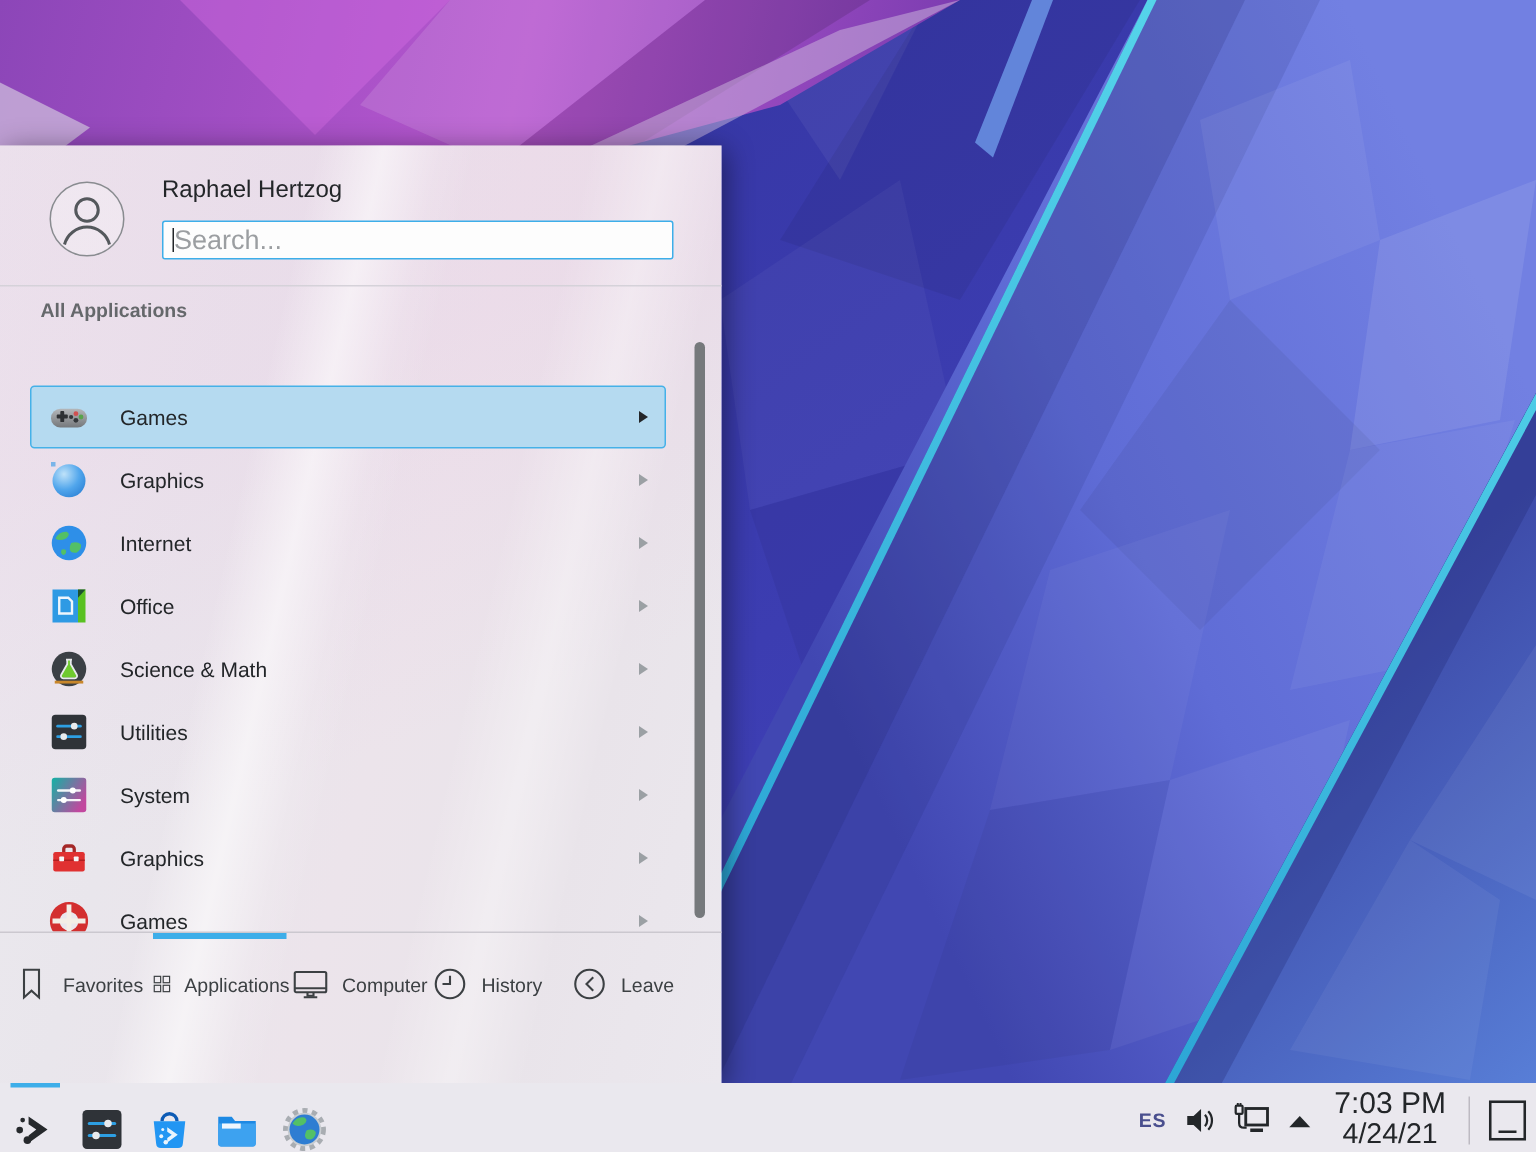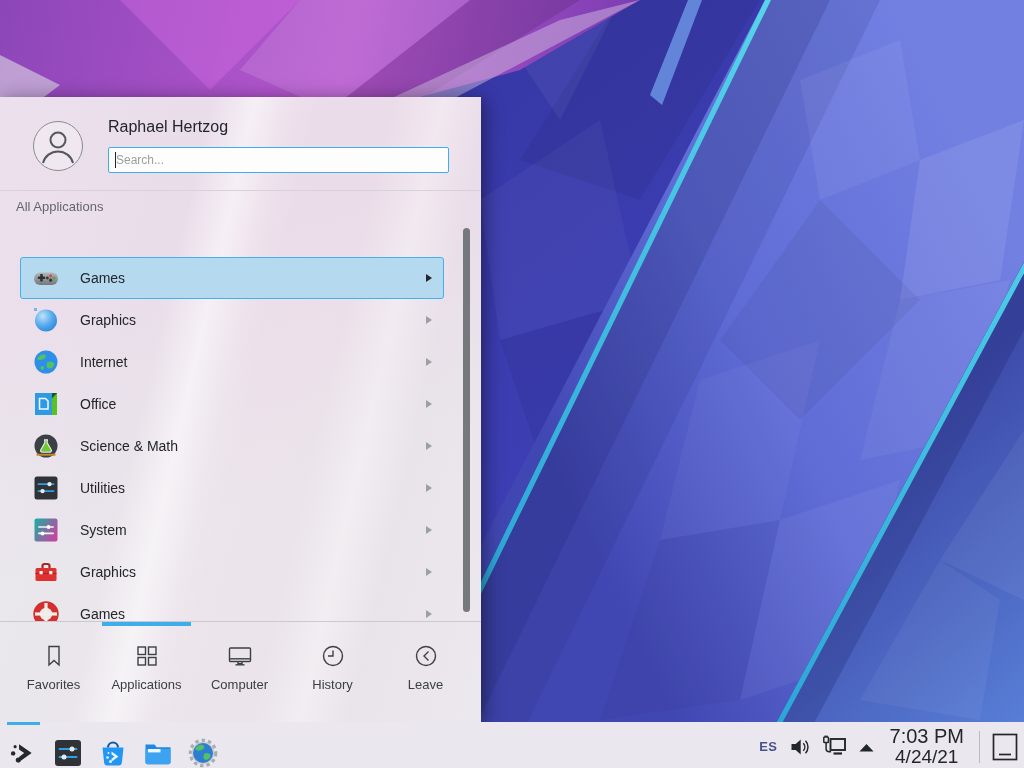--- a/index.html
+++ b/index.html
@@ -13,40 +13,40 @@
     box-shadow:3px 3px 18px rgba(0,0,0,.45);}
   .menu-sheen{position:absolute;inset:0;pointer-events:none;
     background:
       linear-gradient(103deg, transparent 34%, rgba(255,255,255,.55) 41%, rgba(255,255,255,.12) 47%, transparent 51%),
       linear-gradient(103deg, transparent 63%, rgba(255,255,255,.35) 71%, transparent 79%),
       linear-gradient(160deg, rgba(234,199,228,.28) 28%, transparent 62%);}
   .kick-header{position:absolute;left:0;top:0;width:481px;height:93px;border-bottom:1px solid #d5d2d9;}
   .avatar{position:absolute;left:33px;top:24px;width:48px;height:48px;border-radius:50%;border:1px solid #898c90;display:flex;align-items:center;justify-content:center;background:rgba(255,255,255,.25);}
   .user-name{position:absolute;left:108px;top:21px;font-size:16px;color:#232629;}
   .search{position:absolute;left:108px;top:50px;width:341px;height:26px;background:#fdfdfd;border:1px solid #3daee9;border-radius:2px;box-sizing:border-box;}
-  .search input{width:100%;height:100%;border:none;outline:none;background:transparent;font-family:"Liberation Sans",sans-serif;font-size:12px;color:#0f766e;padding:0 0 0 7px;box-sizing:border-box;}
+  .search input{width:100%;height:100%;border:none;outline:none;background:transparent;font-family:"Liberation Sans",sans-serif;font-size:18px;color:#0f766e;padding:0 0 0 7px;box-sizing:border-box;}
   .search input::placeholder{color:#9b9ea1;}
   .caret{position:absolute;left:6px;top:4px;width:1px;height:16px;background:#232629;}
 
-  .section-label{position:absolute;left:16px;top:102px;font-size:13px;color:#65686b;}
+  .section-label{position:absolute;left:27px;top:102px;font-size:13px;color:#65686b;font-weight:bold;}
 
   .cat-list{position:absolute;left:0;top:121px;width:460px;height:403px;overflow:hidden;}
   .cat-row{position:relative;height:42px;margin-left:20px;width:424px;display:flex;align-items:center;border:1px solid transparent;border-radius:3px;box-sizing:border-box;}
   .cat-row.selected{background:#b5daf0;border-color:#45b1e8;margin-top:39px;}
   .cat-icon{width:26px;height:26px;margin-left:12px;flex:0 0 26px;}
   .cat-icon svg{display:block;width:26px;height:26px;}
   .cat-label{margin-left:21px;font-size:14px;color:#232629;}
   .cat-arrow{margin-left:auto;margin-right:11px;width:0;height:0;border-top:4.5px solid transparent;border-bottom:4.5px solid transparent;border-left:6px solid #9ba0a4;}
   .cat-row.selected .cat-arrow{border-left-color:#232629;}
   .scrollbar{position:absolute;left:463px;top:131px;width:7px;height:384px;background:#76797c;border-radius:4px;}
 
   .kick-footer{position:absolute;left:0;top:524px;width:481px;height:101px;border-top:1px solid #cbc8cf;}
   .tab-indicator{position:absolute;left:102px;top:0;width:89px;height:4px;background:#3daee9;}
   .tabs{position:absolute;left:7px;top:20px;display:flex;}
-  .tab{width:93px;display:flex;flex-direction:column;align-items:center;gap:7px;}
+  .tab{width:93px;display:flex;flex-direction:row;align-items:center;gap:7px;}
   .tab svg{display:block;width:28px;height:28px;}
   .tab-label{font-size:13px;color:#3c4043;}
 
   
   .taskbar{position:absolute;left:0;top:722px;width:1024px;height:46px;background:#eae8ee;display:flex;align-items:flex-end;box-sizing:border-box;}
   .task-apps{display:flex;align-items:center;gap:15px;padding-left:8px;}
   .task-app{width:30px;height:30px;position:relative;}
   .task-app svg{display:block;width:30px;height:30px;}
   .active-line{position:absolute;left:7px;top:0;width:33px;height:3px;background:#3daee9;}
   .tray{margin-left:auto;display:flex;align-items:center;gap:11px;padding-right:5px;}

